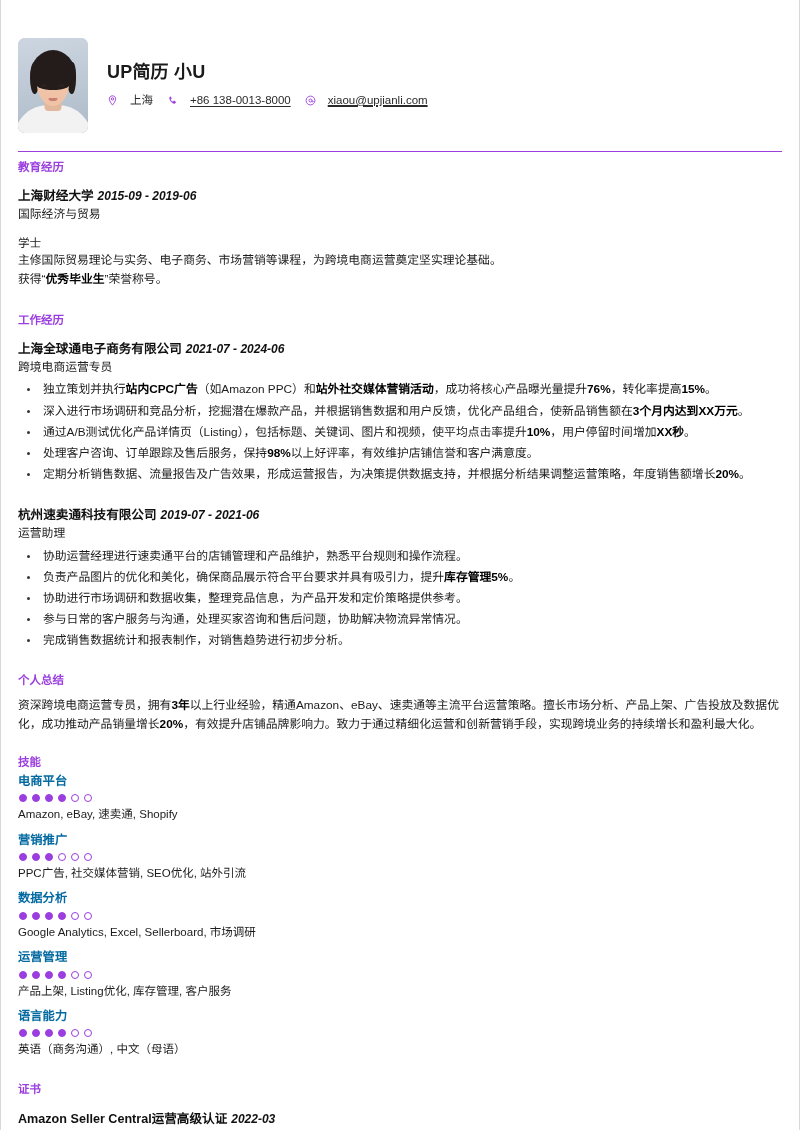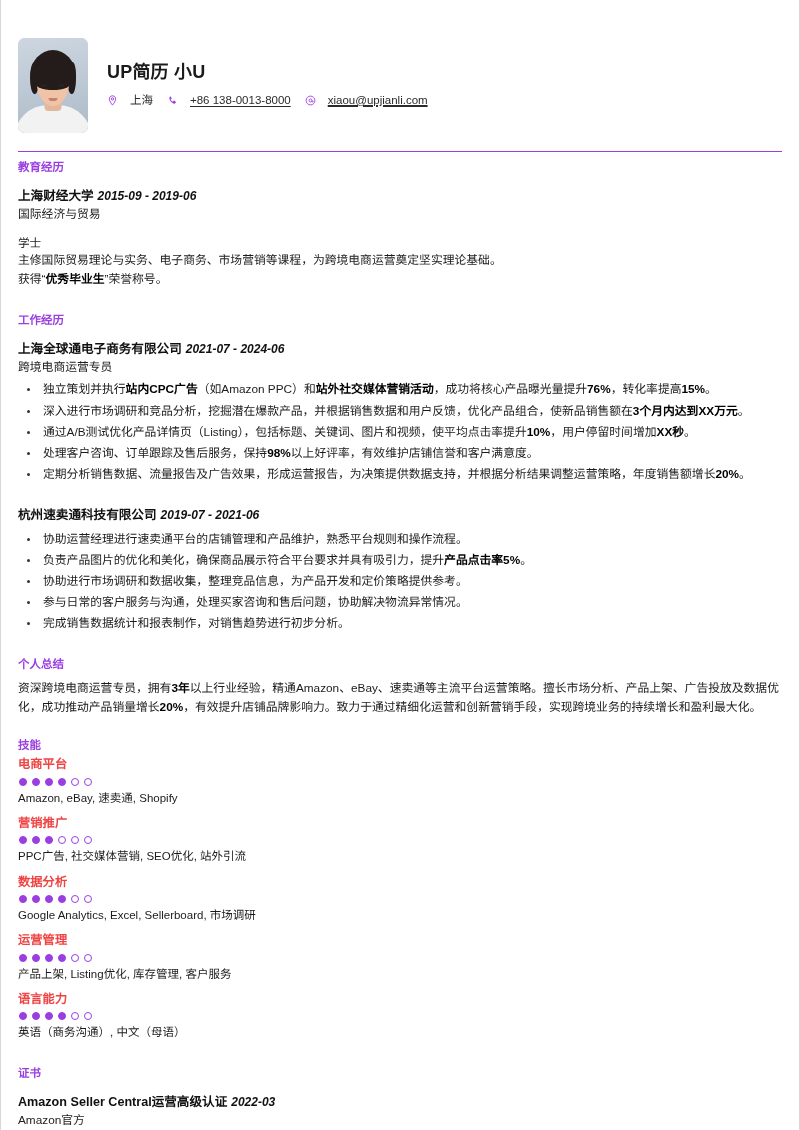--- a/index.html
+++ b/index.html
@@ -219,21 +219,21 @@
     background: #333;
   }
 
   b, .b { font-weight: bold; color: #000; }
 
   
   .skill { margin-bottom: 7px; }
   .skill-name {
     font-size: 12.3px;
     font-weight: bold;
-    color: #ef4444;
+    color: #0369a1;
     line-height: 1.5;
   }
   .dots {
     display: flex;
     gap: 5px;
     margin: 4px 0 4px 1px;
   }
   .dot {
     width: 8px;
     height: 8px;
@@ -358,23 +358,26 @@
       </ul>
     </div>
 
     <div class="spacer-sm"></div>
 
     <div class="entry">
       <div class="entry-head">
         <div class="entry-title">杭州速卖通科技有限公司</div>
         <div class="entry-date">2019-07 - 2021-06</div>
       </div>
+      <div class="entry-sub">
+        <div class="entry-subtitle">运营助理</div>
+      </div>
       <ul class="bullets">
         <li>协助运营经理进行速卖通平台的店铺管理和产品维护，熟悉平台规则和操作流程。</li>
-        <li>负责产品图片的优化和美化，确保商品展示符合平台要求并具有吸引力，提升<b>产品点击率</b><b>5%</b>。</li>
+        <li>负责产品图片的优化和美化，确保商品展示符合平台要求并具有吸引力，提升<b>库存管理</b><b>5%</b>。</li>
         <li>协助进行市场调研和数据收集，整理竞品信息，为产品开发和定价策略提供参考。</li>
         <li>参与日常的客户服务与沟通，处理买家咨询和售后问题，协助解决物流异常情况。</li>
         <li>完成销售数据统计和报表制作，对销售趋势进行初步分析。</li>
       </ul>
     </div>
   </div>
 
   <div class="spacer-md"></div>
 
   <div class="section">

